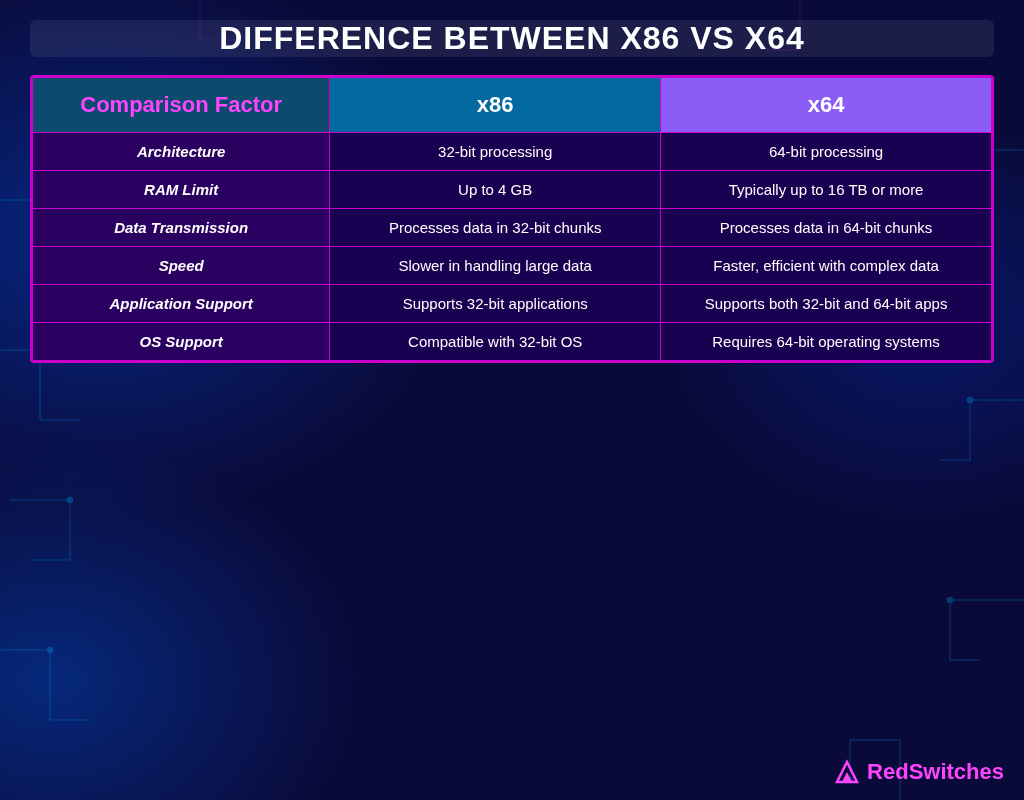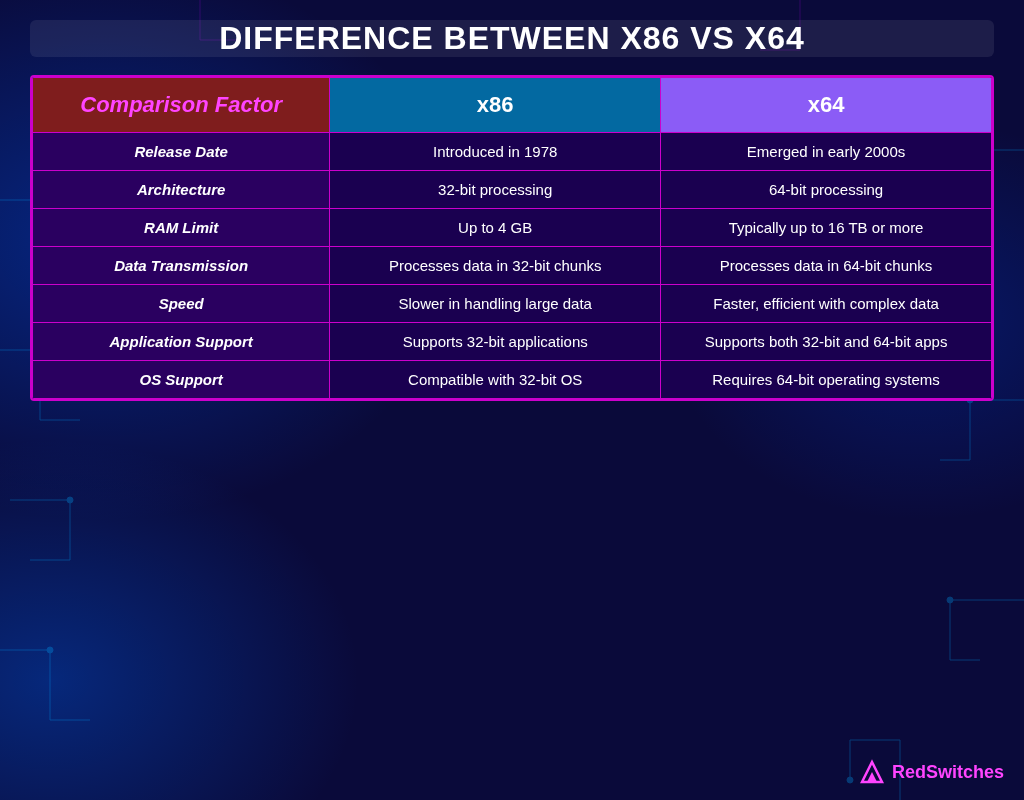--- a/index.html
+++ b/index.html
@@ -52,23 +52,22 @@
     
     .header-row th {
       padding: 14px 10px;
       font-size: 22px;
       font-weight: 800;
       text-align: center;
       border: 1px solid #cc00cc;
     }
 
     .header-factor {
-      background: #7f1d1d;
+      background: #0c4a6e;
       color: #ff44ff;
-      font-style: italic;
       width: 31%;
     }
 
     .header-x86 {
       background: #0369a1;
       color: white;
       width: 34.5%;
     }
 
     .header-x64 {
@@ -118,21 +117,21 @@
       gap: 6px;
     }
 
     .logo-icon {
       width: 28px;
       height: 28px;
     }
 
     .logo-text {
       color: white;
-      font-size: 18px;
+      font-size: 22px;
       font-weight: 700;
     }
 
     .logo-text span {
       color: #ff44ff;
     }
 
     
     .svg-bg {
       position: absolute;
@@ -225,25 +224,20 @@
     <table>
       <thead>
         <tr class="header-row">
           <th class="header-factor">Comparison Factor</th>
           <th class="header-x86">x86</th>
           <th class="header-x64">x64</th>
         </tr>
       </thead>
       <tbody id="table-body">
 
-      <tr>
-            <td class="factor-cell">Release Date</td>
-            <td class="value-cell">Introduced in 1978</td>
-            <td class="value-cell">Emerged in early 2000s</td>
-          </tr>
           <tr>
             <td class="factor-cell">Architecture</td>
             <td class="value-cell">32-bit processing</td>
             <td class="value-cell">64-bit processing</td>
           </tr>
           <tr>
             <td class="factor-cell">RAM Limit</td>
             <td class="value-cell">Up to 4 GB</td>
             <td class="value-cell">Typically up to 16 TB or more</td>
           </tr>

